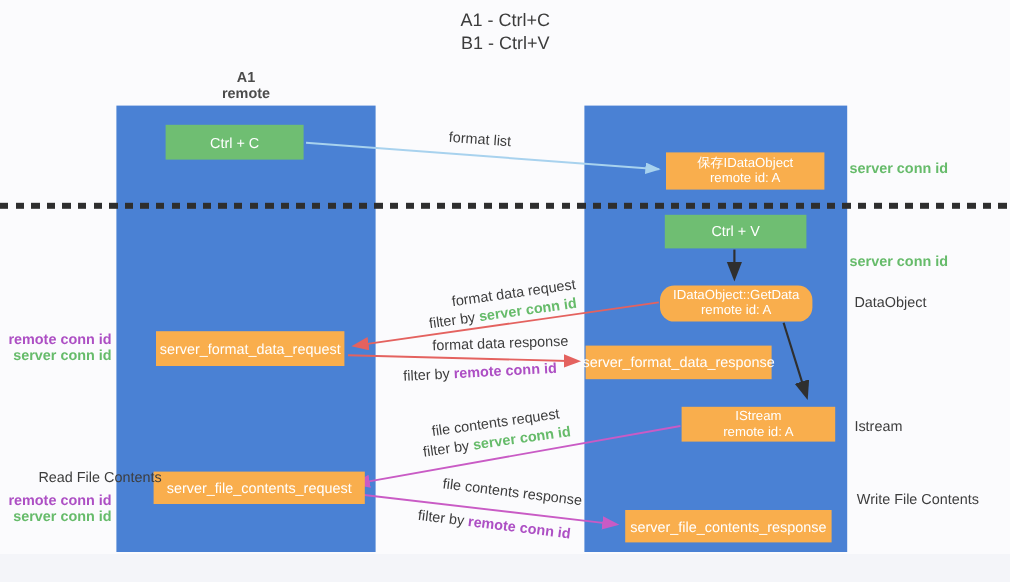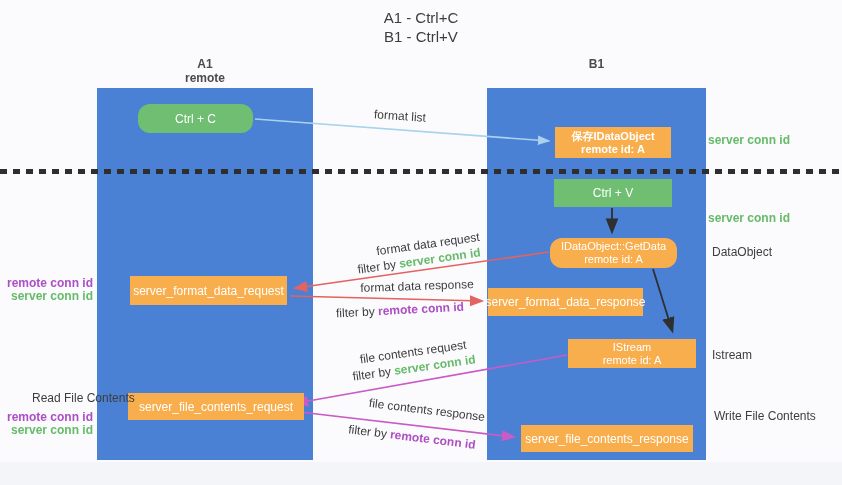--- a/index.html
+++ b/index.html
@@ -61,21 +61,20 @@
   <div class="title">
     <div>A1 - Ctrl+C</div>
     <div>B1 - Ctrl+V</div>
   </div>
 
   <div class="col-header" style="left:97px;width:216px;">
     <div>A1</div>
     <div>remote</div>
   </div>
   <div class="col-header" style="left:487px;width:219px;">
-    <div>B1</div>
   </div>
 
   <div class="lifeline" style="left:97px;width:216px;"></div>
   <div class="lifeline" style="left:487px;width:219px;"></div>
 
   <div class="dotted-sep"></div>
 
   <svg class="svg-layer" width="842" height="485">
     <defs>
       <marker id="mBlue" markerWidth="9" markerHeight="7" refX="7" refY="3" orient="auto">
@@ -93,25 +92,25 @@
     </defs>
     <line x1="255" y1="119" x2="549" y2="141" stroke="#a8d2ee" stroke-width="1.6" marker-end="url(#mBlue)"></line>
     <line x1="612" y1="208" x2="612" y2="231" stroke="#2f2f2f" stroke-width="1.8" marker-end="url(#mBlack)"></line>
     <line x1="653" y1="269" x2="672" y2="330" stroke="#2f2f2f" stroke-width="1.8" marker-end="url(#mBlack)"></line>
     <line x1="549" y1="252" x2="296" y2="288" stroke="#e4625f" stroke-width="1.6" marker-end="url(#mRed)"></line>
     <line x1="290" y1="296" x2="481" y2="301" stroke="#e4625f" stroke-width="1.6" marker-end="url(#mRed)"></line>
     <line x1="567" y1="355" x2="297" y2="403" stroke="#c95bc5" stroke-width="1.6" marker-end="url(#mMag)"></line>
     <line x1="291" y1="411" x2="513" y2="437" stroke="#c95bc5" stroke-width="1.6" marker-end="url(#mMag)"></line>
   </svg>
 
-  <div class="node green" style="left:138px;top:104px;width:115px;height:29px;border-radius:12px;">
+  <div class="node green" style="left:138px;top:104px;width:115px;height:29px;">
     <span>Ctrl + C</span>
   </div>
 
-  <div class="node orange small" style="left:555px;top:127px;width:116px;height:31px;font-weight:bold;">
+  <div class="node orange small" style="left:555px;top:127px;width:132px;height:31px;">
     <span>保存IDataObject</span>
     <span>remote id: A</span>
   </div>
 
   <div class="node green" style="left:554px;top:179px;width:118px;height:28px;">
     <span>Ctrl + V</span>
   </div>
 
   <div class="node orange small" style="left:550px;top:238px;width:127px;height:30px;border-radius:12px;">
     <span>IDataObject::GetData</span>

